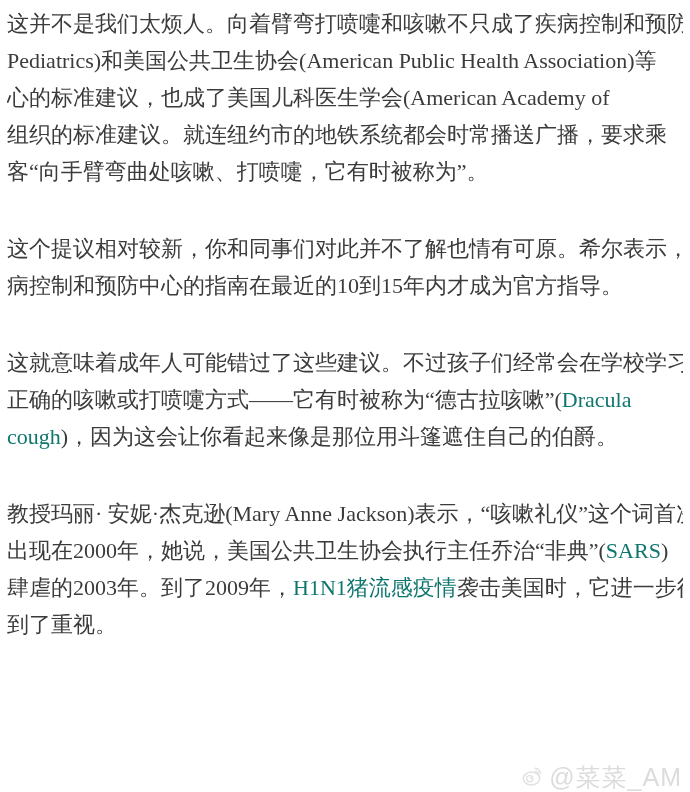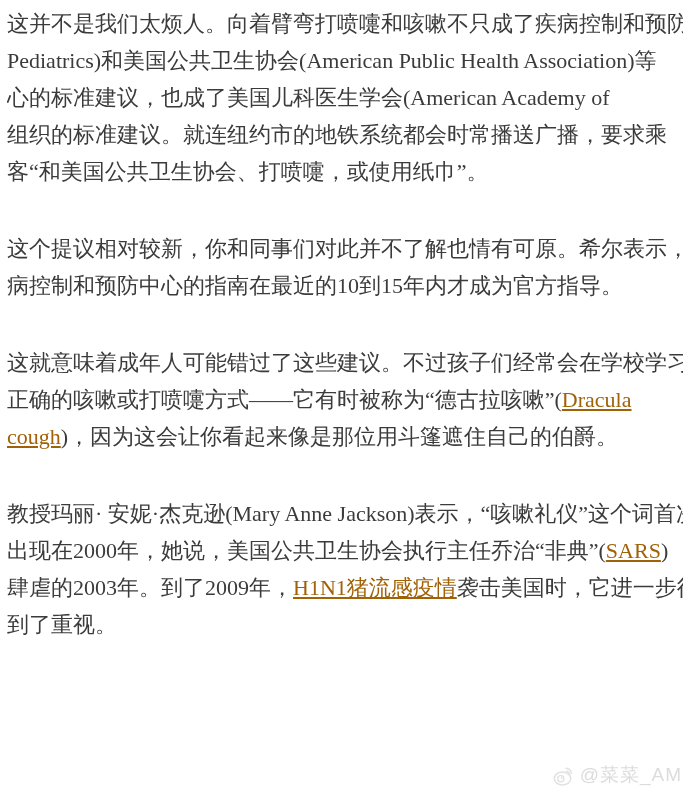--- a/index.html
+++ b/index.html
@@ -26,55 +26,54 @@
     margin: 0 0 40px 0;
     padding: 0;
   }
   span.line {
     display: block;
     height: 37px;
     white-space: nowrap;
     overflow: hidden;
   }
   a.inline-link {
-    color: #a16207;
-    text-decoration: underline;
+    color: #0f766e;
     cursor: pointer;
     margin-top: 8px;
   }
   .watermark {
     position: absolute;
     right: 8px;
     bottom: 4px;
     display: flex;
-    align-items: flex-start;
+    align-items: flex-end;
     gap: 4px;
     color: #dcdcdc;
-    font-size: 19px;
+    font-size: 25px;
     line-height: 22px;
     font-family: "Liberation Sans", sans-serif;
     letter-spacing: 1px;
     user-select: none;
   }
   .watermark svg {
     display: block;
     opacity: 0.85;
   }
 </style>
 </head>
 <body>
 
 <main class="article">
   <div id="paragraphs">
       <p class="para">
         <span class="line"><span>这并不是我们太烦人。向着臂弯打喷嚏和咳嗽不只成了疾病控制和预防中</span></span>
         <span class="line"><span>Pediatrics)和美国公共卫生协会(American Public Health Association)等</span></span>
         <span class="line"><span>心的标准建议，也成了美国儿科医生学会(American Academy of</span></span>
         <span class="line"><span>组织的标准建议。就连纽约市的地铁系统都会时常播送广播，要求乘</span></span>
-        <span class="line"><span>客“和美国公共卫生协会、打喷嚏，或使用纸巾”。</span></span>
+        <span class="line"><span>客“向手臂弯曲处咳嗽、打喷嚏，它有时被称为”。</span></span>
       </p>
       <p class="para">
         <span class="line"><span>这个提议相对较新，你和同事们对此并不了解也情有可原。希尔表示，疾</span></span>
         <span class="line"><span>病控制和预防中心的指南在最近的10到15年内才成为官方指导。</span></span>
       </p>
       <p class="para">
         <span class="line"><span>这就意味着成年人可能错过了这些建议。不过孩子们经常会在学校学习到</span></span>
         <span class="line"><span>正确的咳嗽或打喷嚏方式——它有时被称为“德古拉咳嗽”(</span><a class="inline-link">Dracula</a></span>
         <span class="line"><a class="inline-link">cough</a><span>)，因为这会让你看起来像是那位用斗篷遮住自己的伯爵。</span></span>
       </p>

